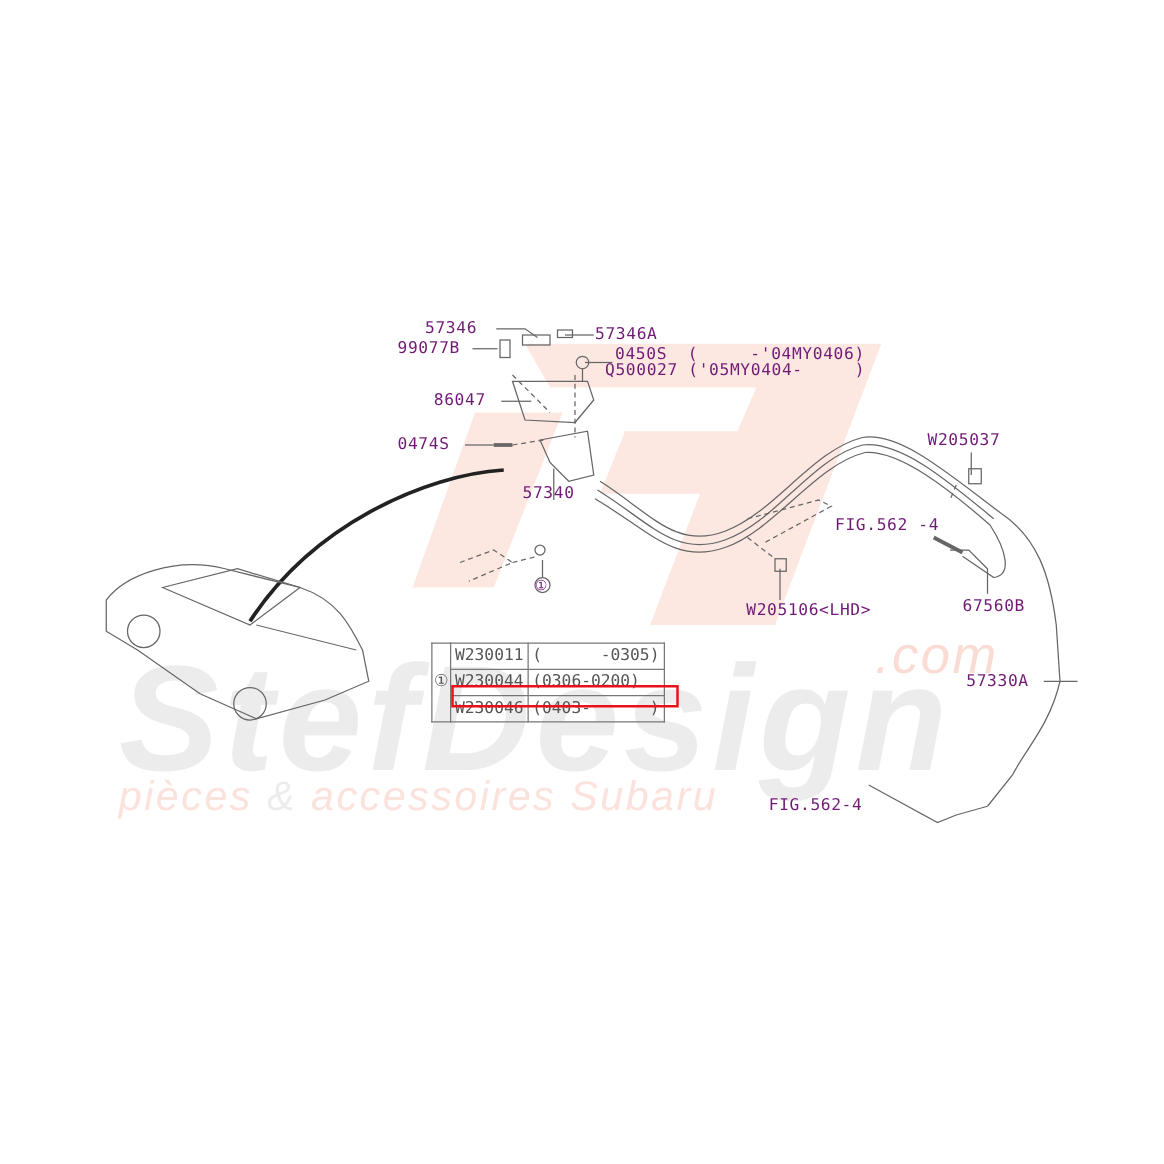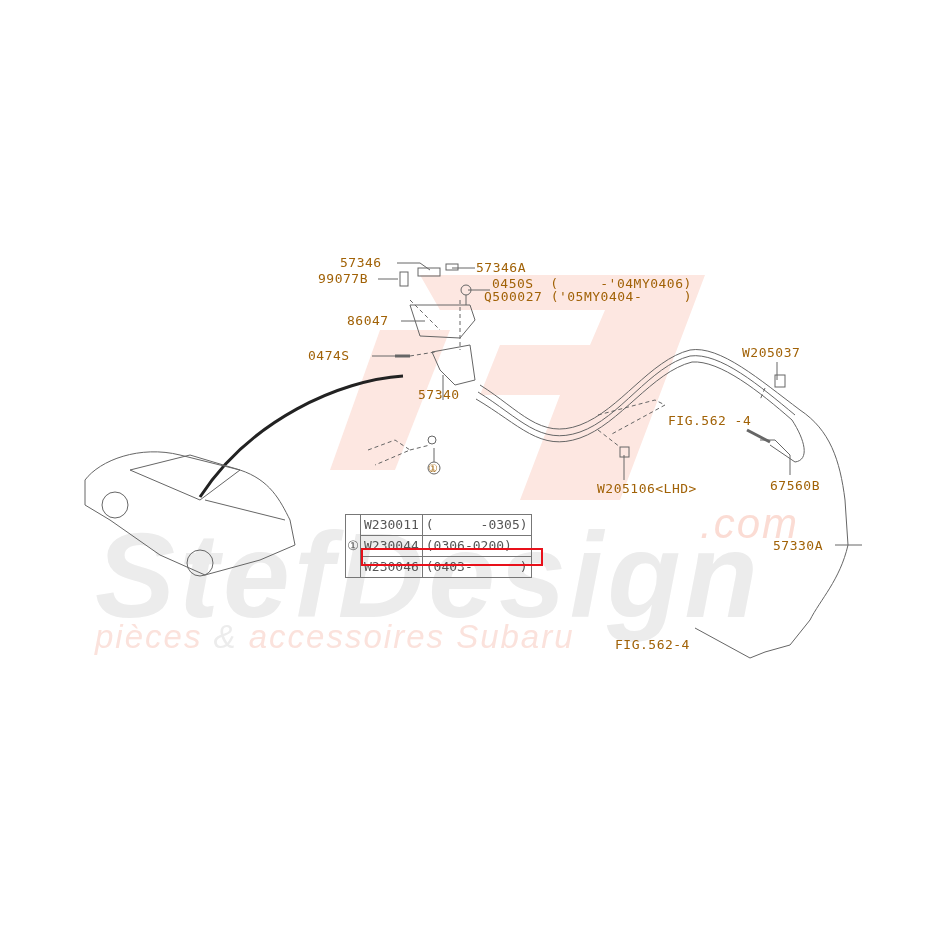--- a/index.html
+++ b/index.html
@@ -1,18 +1,18 @@
 <!DOCTYPE html>
 <html><head>
 <meta charset="utf-8">
 <style>
   html, body { margin:0; padding:0; background:#ffffff; }
   body { width:931px; height:931px; position:relative; overflow:hidden; font-family:"DejaVu Sans Mono", monospace; }
   #canvas { position:absolute; left:0; top:0; width:931px; height:931px; }
-  .lbl { position:absolute; font-family:"DejaVu Sans Mono", monospace; font-size:13px; color:#a16207; letter-spacing:0.5px; white-space:pre; line-height:14px; }
+  .lbl { position:absolute; font-family:"DejaVu Sans Mono", monospace; font-size:13px; color:#701a75; letter-spacing:0.5px; white-space:pre; line-height:14px; }
   .wm-big { position:absolute; left:95px; top:515px; font-family:"Liberation Sans", sans-serif; font-style:italic; font-weight:bold; font-size:120px; color:#ececec; letter-spacing:4px; line-height:120px; white-space:pre; }
   .wm-sub { position:absolute; left:95px; top:618px; font-family:"Liberation Sans", sans-serif; font-style:italic; font-size:33px; color:#fbe2dc; letter-spacing:2px; white-space:pre; }
   .wm-sub .amp { color:#ececec; }
   .wm-com { position:absolute; left:700px; top:500px; font-family:"Liberation Sans", sans-serif; font-style:italic; font-size:42px; color:#fbdcd4; letter-spacing:2px; }
   table.var { position:absolute; left:345px; top:514px; border-collapse:collapse; font-family:"DejaVu Sans Mono", monospace; font-size:13px; color:#555; }
   table.var td { border:1px solid #777; padding:2px 3px; height:16px; line-height:16px; white-space:pre; }
   table.var td.mark { width:14px; text-align:center; padding:0; }
   .hl { position:absolute; left:361px; top:548px; width:182px; height:18px; border:2px solid #e8101a; box-sizing:border-box; }
 </style>
 </head>
@@ -80,21 +80,21 @@
     <circle cx="200" cy="563" r="13"></circle>
     <path d="M205 500 L285 520"></path>
   </svg>
 
   <div class="lbl" style="left:340px;top:256px">57346</div>
   <div class="lbl" style="left:476px;top:261px">57346A</div>
   <div class="lbl" style="left:318px;top:272px">99077B</div>
   <div class="lbl" style="left:492px;top:277px"><span>0450S</span>  <span>(     -'04MY0406)</span></div>
   <div class="lbl" style="left:484px;top:290px"><span>Q500027</span> <span>('05MY0404-     )</span></div>
   <div class="lbl" style="left:347px;top:314px">86047</div>
-  <div class="lbl" style="left:308px;top:349px">0474S</div>
+  <div class="lbl" style="left:318px;top:349px">0474S</div>
   <div class="lbl" style="left:418px;top:388px">57340</div>
   <div class="lbl" style="left:742px;top:346px">W205037</div>
   <div class="lbl" style="left:668px;top:414px">FIG.562 -4</div>
   <div class="lbl" style="left:597px;top:482px">W205106&lt;LHD&gt;</div>
   <div class="lbl" style="left:770px;top:479px">67560B</div>
   <div class="lbl" style="left:773px;top:539px">57330A</div>
   <div class="lbl" style="left:615px;top:638px">FIG.562-4</div>
   <div class="lbl" style="left:428px;top:462px;font-size:11px">①</div>
 
   <table class="var">

